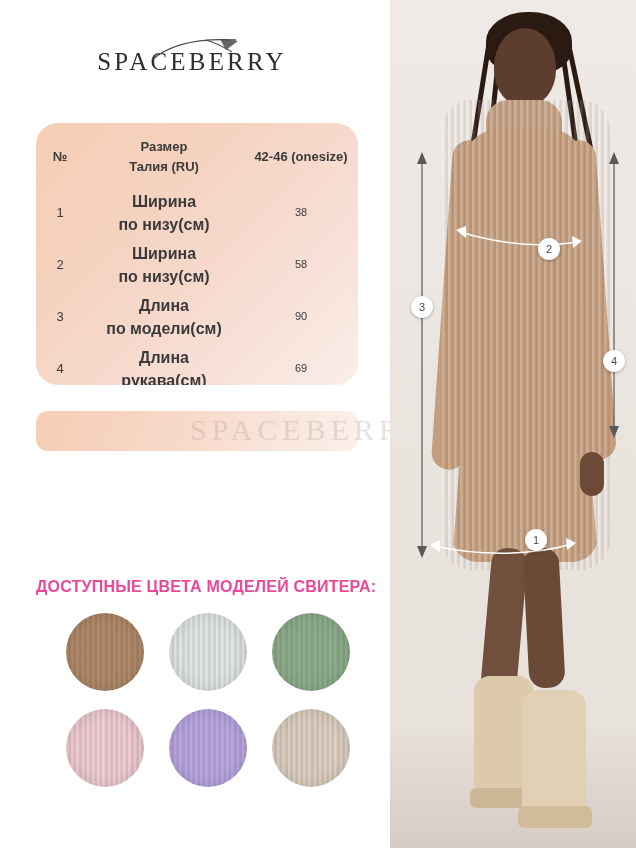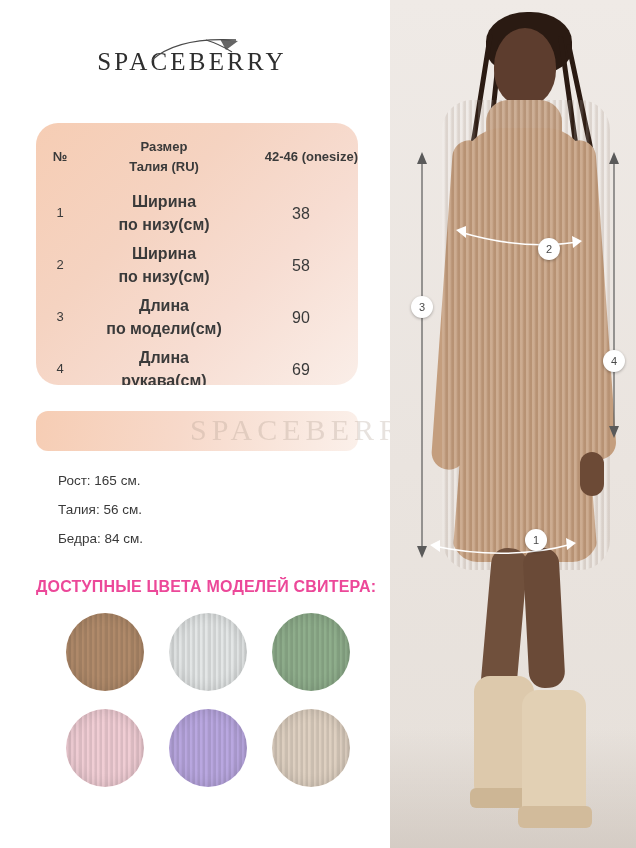--- a/index.html
+++ b/index.html
@@ -78,28 +78,28 @@
   }
   .size-table thead th {
     font-weight: 700;
     font-size: 13px;
     padding-top: 14px;
     padding-bottom: 10px;
     line-height: 1.55;
   }
   .th-num { width: 48px; text-align: center; }
   .th-name { width: 160px; text-align: center; }
-  .th-val { width: 114px; text-align: right; margin-top: 8px; }
+  .th-val { width: 114px; text-align: center; margin-top: 8px; }
   .size-table tbody td {
     height: 52px;
     line-height: 1.45;
   }
   .td-num { text-align: center; font-size: 13px; }
   .td-name { text-align: center; font-weight: 700; font-size: 16px; }
-  .td-val { text-align: center; font-size: 16px; }
+  .td-val { text-align: center; font-size: 11px; }
   .nowrap { white-space: nowrap; }
 
   
   .model-pill {
     position: absolute;
     left: 36px;
     top: 411px;
     width: 322px;
     height: 40px;
     border-radius: 12px;
@@ -448,25 +448,20 @@
             <td class="td-val">69</td>
           </tr>
         </tbody>
       </table>
     </div>
 
     <div class="model-pill"></div>
 
     <div class="watermark">SPACEBERRY</div>
 
-    <div class="model-lines">
-      <div>Рост: 165 см.</div>
-      <div>Талия: 56 см.</div>
-      <div>Бедра: 84 см.</div>
-    </div>
 
     <div class="colors-title">ДОСТУПНЫЕ ЦВЕТА МОДЕЛЕЙ СВИТЕРА:</div>
     <div class="swatch-grid">
       <div class="swatch-row">
         <div class="swatch" style="background:#b08a6a"></div>
         <div class="swatch" style="background:#e3e6e6"></div>
         <div class="swatch" style="background:#8fae8c"></div>
       </div>
       <div class="swatch-row">
         <div class="swatch" style="background:#f0cdd4"></div>

